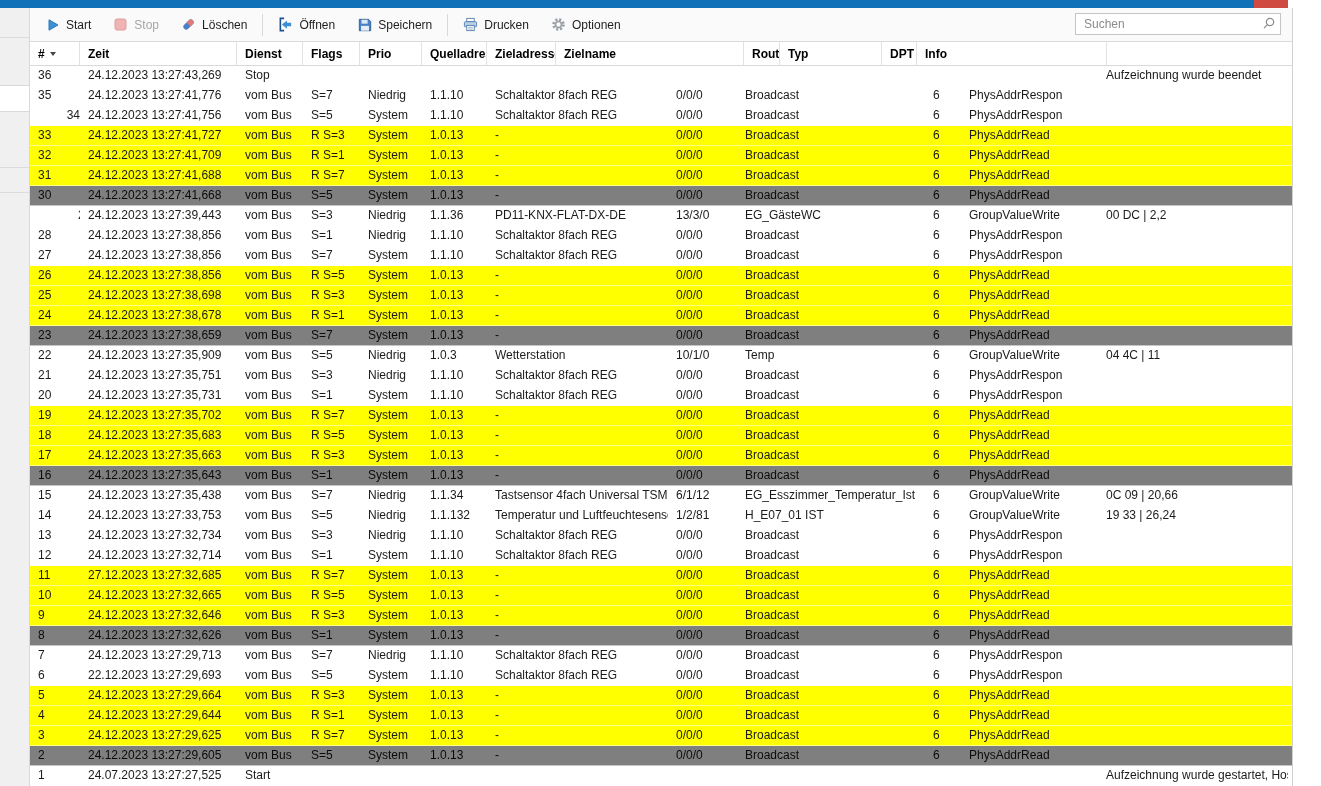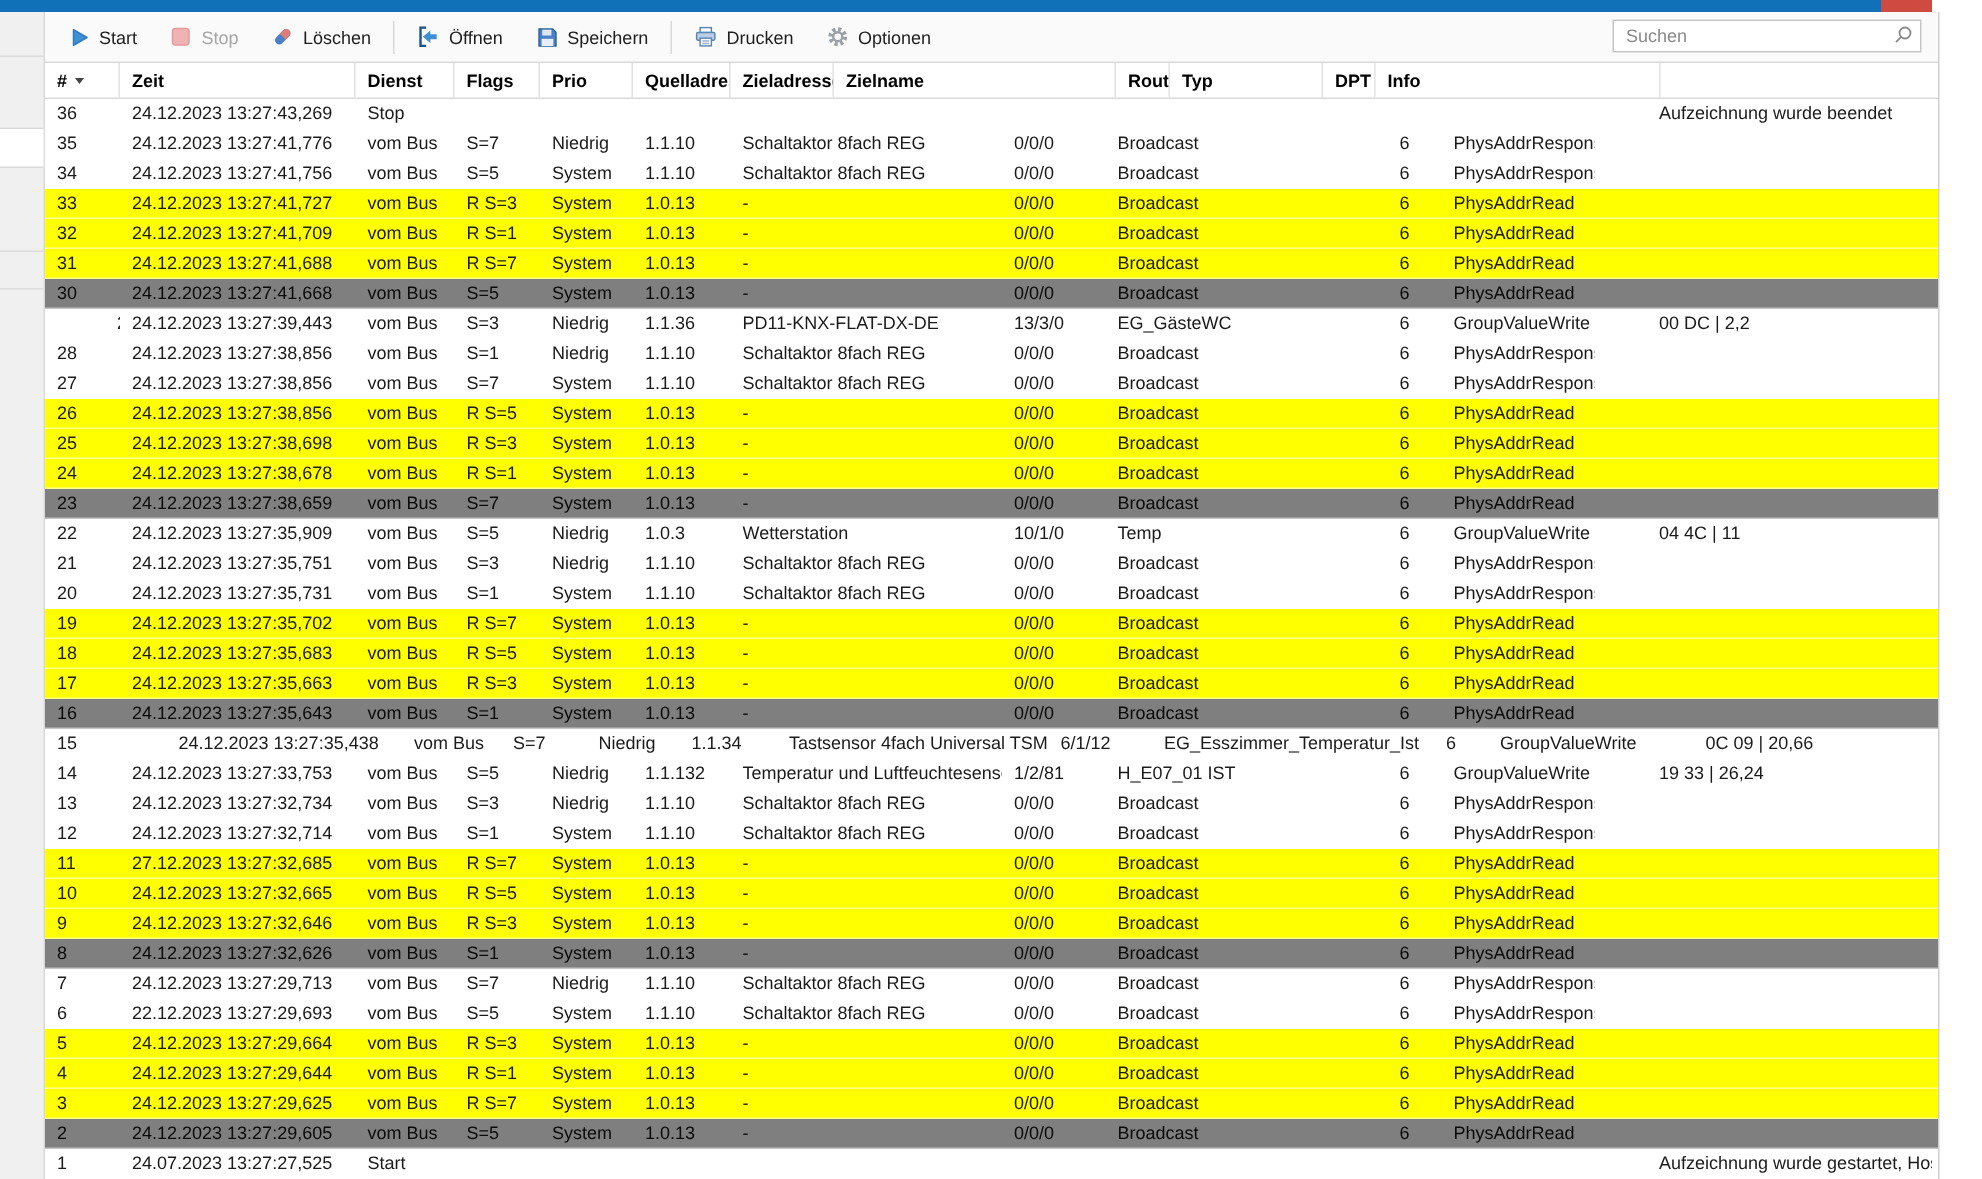--- a/index.html
+++ b/index.html
@@ -211,21 +211,21 @@
         <div class="tcell c-quelladresse" style="width: 65px;">1.1.10</div>
         <div class="tcell c-quellname" style="width: 181px;">Schaltaktor 8fach REG</div>
         <div class="tcell c-zieladresse" style="width: 69px;">0/0/0</div>
         <div class="tcell c-zielname" style="width: 188px;">Broadcast</div>
         <div class="tcell c-rout" style="width: 36px;">6</div>
         <div class="tcell c-typ" style="width: 102px;">PhysAddrResponse</div>
         <div class="tcell c-dpt" style="width: 35px;"></div>
         <div class="tcell c-info" style="width: 190px;"></div>
       </div>
       <div class="trow normal">
-        <div class="tcell c-num" style="width: 50px;">34</div>
+        <div class="tcell c-num" style="width: 50px; text-align: right;">34</div>
         <div class="tcell c-zeit" style="width: 157px;">24.12.2023 13:27:41,756</div>
         <div class="tcell c-dienst" style="width: 66px;">vom Bus</div>
         <div class="tcell c-flags" style="width: 57px;">S=5</div>
         <div class="tcell c-prio" style="width: 62px;">System</div>
         <div class="tcell c-quelladresse" style="width: 65px;">1.1.10</div>
         <div class="tcell c-quellname" style="width: 181px;">Schaltaktor 8fach REG</div>
         <div class="tcell c-zieladresse" style="width: 69px;">0/0/0</div>
         <div class="tcell c-zielname" style="width: 188px;">Broadcast</div>
         <div class="tcell c-rout" style="width: 36px;">6</div>
         <div class="tcell c-typ" style="width: 102px;">PhysAddrResponse</div>
@@ -497,21 +497,21 @@
         <div class="tcell c-quellname" style="width: 181px;">-</div>
         <div class="tcell c-zieladresse" style="width: 69px;">0/0/0</div>
         <div class="tcell c-zielname" style="width: 188px;">Broadcast</div>
         <div class="tcell c-rout" style="width: 36px;">6</div>
         <div class="tcell c-typ" style="width: 102px;">PhysAddrRead</div>
         <div class="tcell c-dpt" style="width: 35px;"></div>
         <div class="tcell c-info" style="width: 190px;"></div>
       </div>
       <div class="trow normal">
         <div class="tcell c-num" style="width: 50px;">15</div>
-        <div class="tcell c-zeit" style="width: 157px; margin-left: 31px;">24.12.2023 13:27:35,438</div>
+        <div class="tcell c-zeit" style="width: 157px;">24.12.2023 13:27:35,438</div>
         <div class="tcell c-dienst" style="width: 66px;">vom Bus</div>
         <div class="tcell c-flags" style="width: 57px;">S=7</div>
         <div class="tcell c-prio" style="width: 62px;">Niedrig</div>
         <div class="tcell c-quelladresse" style="width: 65px;">1.1.34</div>
         <div class="tcell c-quellname" style="width: 181px;">Tastsensor 4fach Universal TSM</div>
         <div class="tcell c-zieladresse" style="width: 69px;">6/1/12</div>
         <div class="tcell c-zielname" style="width: 188px;">EG_Esszimmer_Temperatur_Ist</div>
         <div class="tcell c-rout" style="width: 36px;">6</div>
         <div class="tcell c-typ" style="width: 102px;">GroupValueWrite</div>
         <div class="tcell c-dpt" style="width: 35px;"></div>

